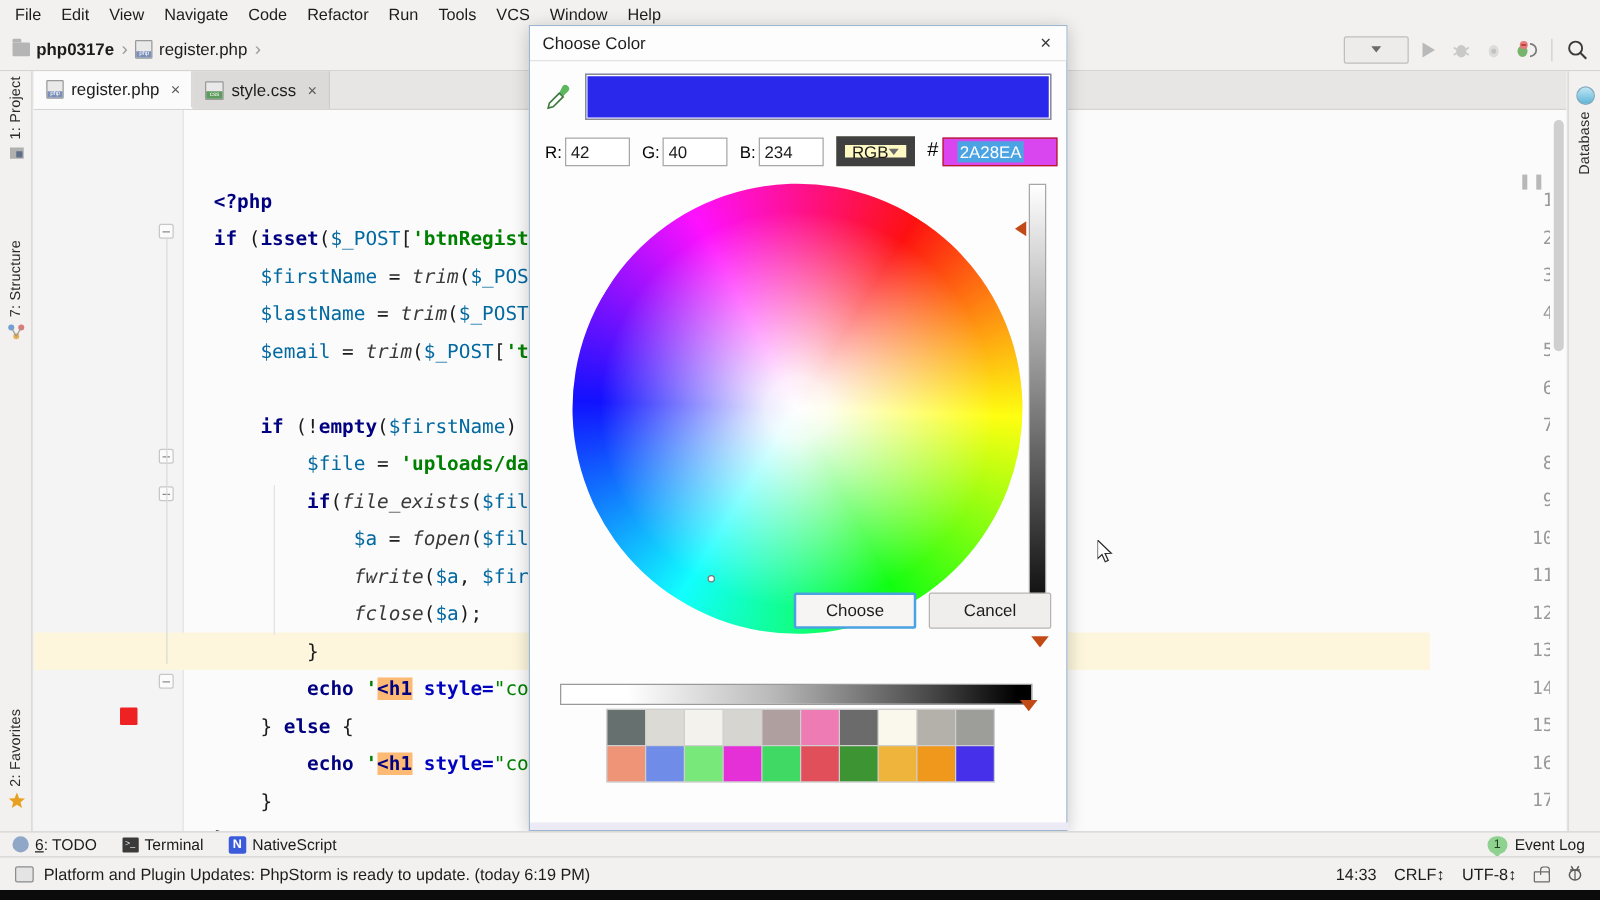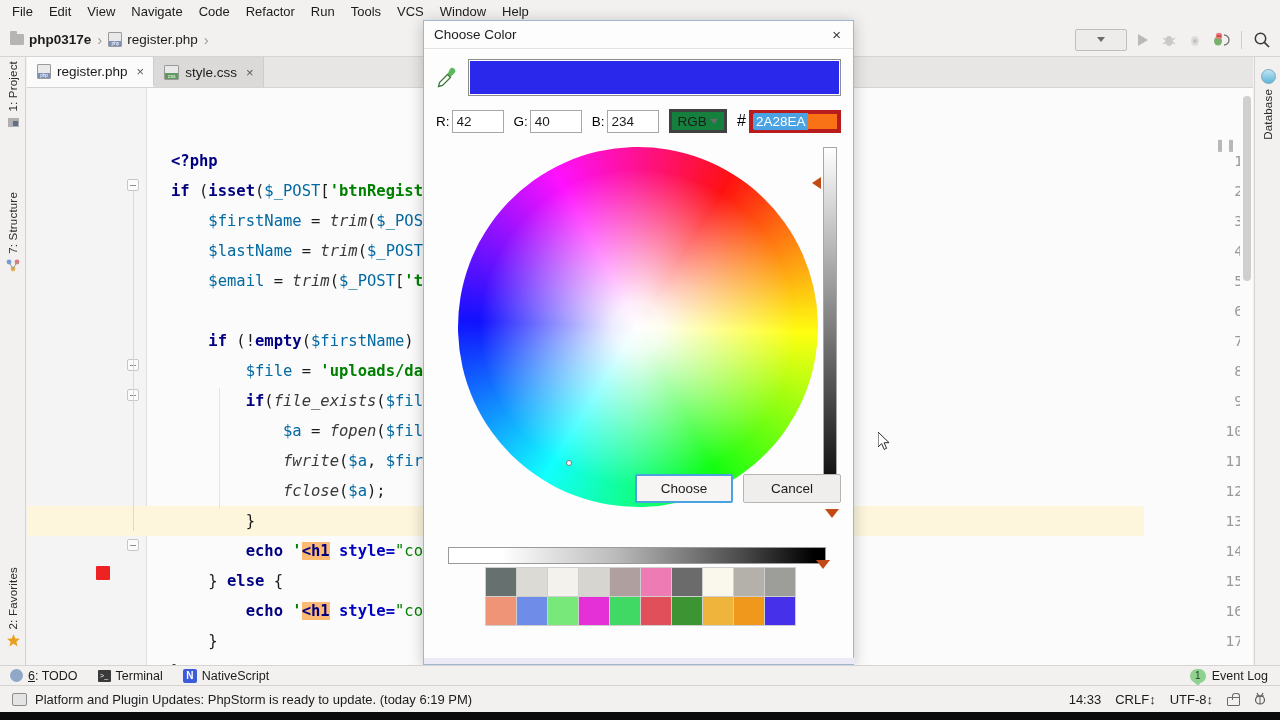--- a/index.html
+++ b/index.html
@@ -242,28 +242,28 @@
 
   .fields-row { display: flex; align-items: center; gap: 10px; margin-top: 13px; }
   .field { display: flex; align-items: center; font-size: 13.5px; }
   .field label { margin-right: 2px; }
   .field input {
     width: 52px; height: 23px; border: 1px solid #a7a7a7; background: #fff;
     font-family: "Liberation Sans", sans-serif; font-size: 13.5px;
     padding: 0 4px; color: #1c1c1c; outline: none;
   }
   .mode-select {
-    width: 70px; height: 24px; border: 3px solid #404040; background: #15803d;
+    width: 70px; height: 24px; border: 7px solid #404040; background: #fef9c3;
     font-size: 13.5px; display: flex; align-items: center;
     justify-content: space-between; padding: 0 6px; color: #1c1c1c;
   }
   .hexwrap { display: flex; align-items: center; gap: 3px; }
   .hexbox {
-    width: 92px; height: 23px; border: 4px solid #b91c1c; background: #f97316;
-    display: flex; align-items: center; padding-left: 1px;
+    width: 92px; height: 23px; border: 1px solid #b91c1c; background: #d946ef;
+    display: flex; align-items: center; padding-left: 11px;
   }
   .hexsel {
     background: #4ba3e3; color: #fff; font-size: 13.5px; padding: 1px 2px;
     font-family: "Liberation Sans", sans-serif;
   }
 
   .wheel-zone { position: relative; margin-top: 12px; height: 372px; }
   .wheel {
     position: absolute; left: 22px; top: 2px; width: 360px; height: 360px;
     border-radius: 50%;

